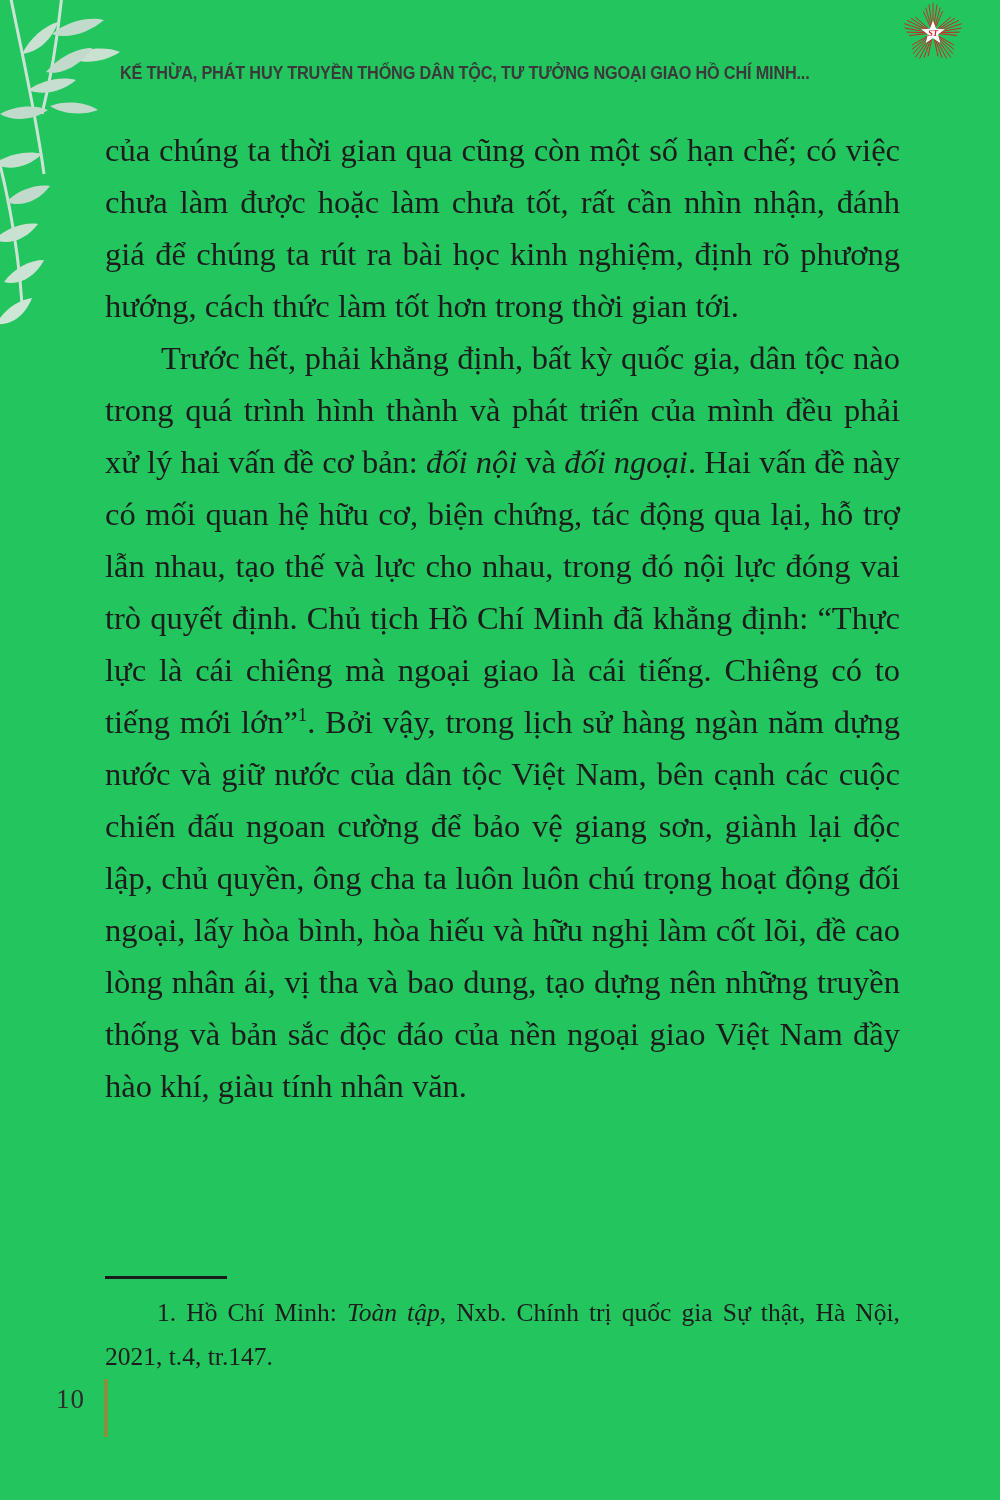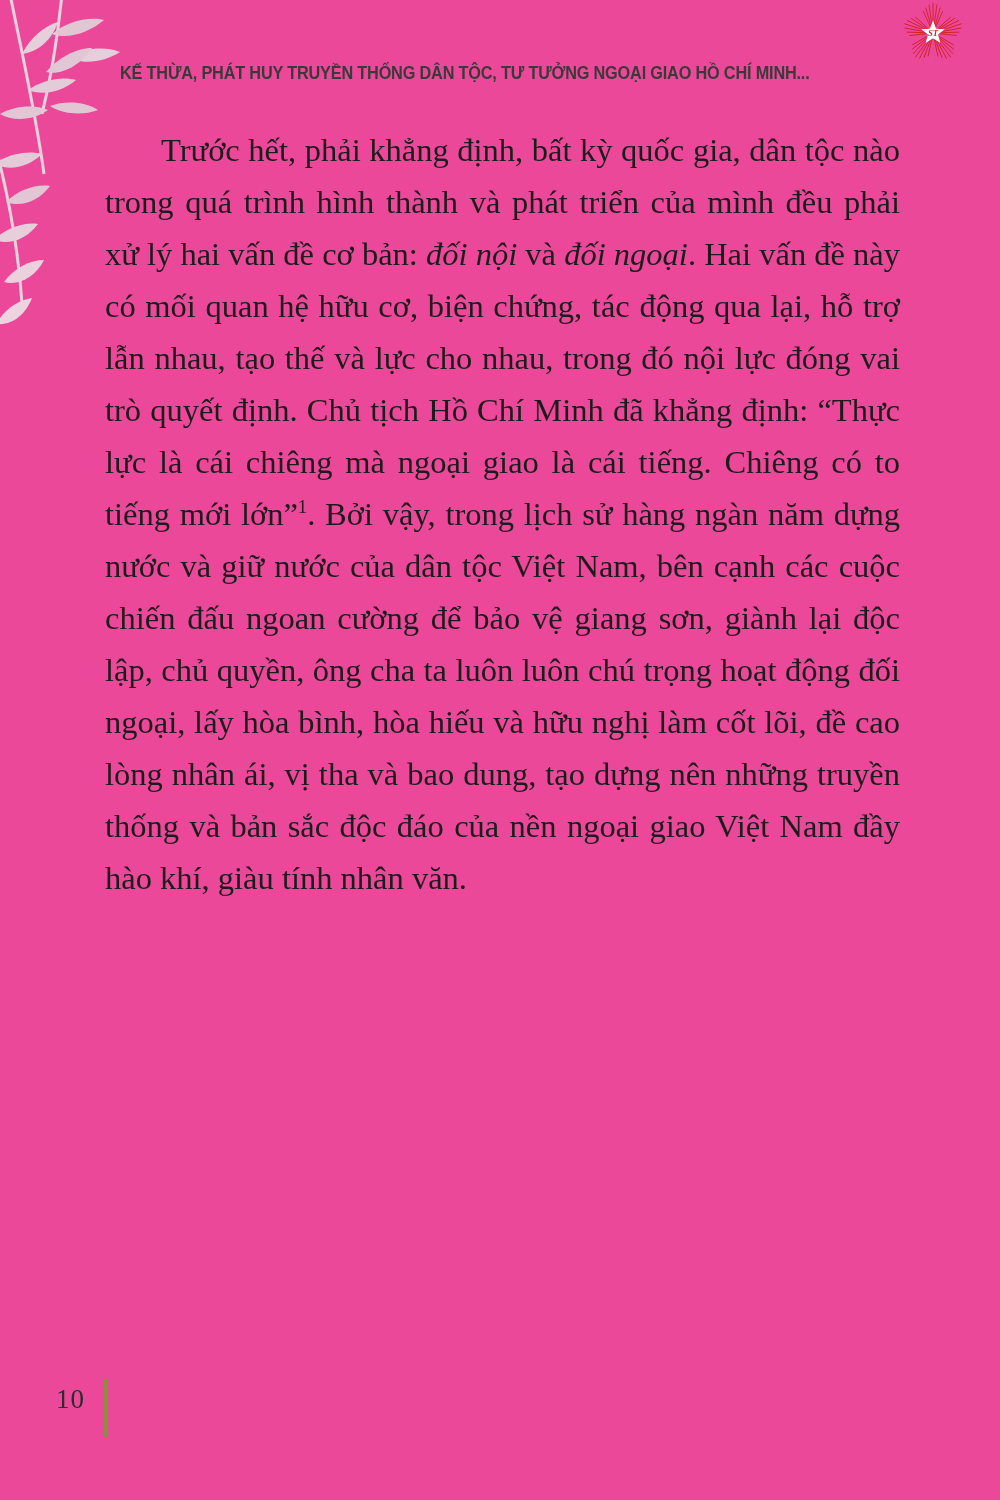--- a/index.html
+++ b/index.html
@@ -1,19 +1,19 @@
 <!DOCTYPE html>
 <html lang="vi"><head>
 <meta charset="utf-8">
 <style>
   html,body{margin:0;padding:0;background:#ffffff;}
   .page{
     position:relative;
     width:1000px;height:1500px;
-    background:#ec4899;
+    background:#22c55e;
     overflow:hidden;
     font-family:"Liberation Serif", serif;
     color:#1c1c1c;
   }
   
   .bamboo{
     position:absolute;left:-8px;top:-6px;width:160px;height:370px;
     opacity:.85;
   }
   
@@ -116,20 +116,27 @@
     <use href="#fan" transform="rotate(144 50 50)"></use>
     <use href="#fan" transform="rotate(216 50 50)"></use>
     <use href="#fan" transform="rotate(288 50 50)"></use>
     <polygon points="50,30 55,43.1 69,43.8 58.1,52.6 61.8,66.2 50,58.5 38.2,66.2 41.9,52.6 31,43.8 45,43.1" fill="#ffffff"></polygon>
     <text x="50" y="55.5" text-anchor="middle" fill="#d01f26" font-family="Liberation Serif, serif" font-style="italic" font-weight="700" font-size="14">ST</text>
   </svg>
 
   <div class="running-head">KẾ THỪA, PHÁT HUY TRUYỀN THỐNG DÂN TỘC, TƯ TƯỞNG NGOẠI GIAO HỒ CHÍ MINH...</div>
 
   <div class="body-text" id="body-text">
+      <p><span>của chúng ta thời gian qua cũng còn một số hạn chế; có việc chưa làm được hoặc làm chưa tốt, rất cần nhìn nhận, đánh giá để chúng ta rút ra bài học kinh nghiệm, định rõ phương hướng, cách thức làm tốt hơn trong thời gian tới.</span></p>
       <p class="indent"><span>Trước hết, phải khẳng định, bất kỳ quốc gia, dân tộc nào trong quá trình hình thành và phát triển của mình đều phải xử lý hai vấn đề cơ bản: </span><span class="it">đối nội</span><span> và </span><span class="it">đối ngoại</span><span>. Hai vấn đề này có mối quan hệ hữu cơ, biện chứng, tác động qua lại, hỗ trợ lẫn nhau, tạo thế và lực cho nhau, trong đó nội lực đóng vai trò quyết định. Chủ tịch Hồ Chí Minh đã khẳng định: “Thực lực là cái chiêng mà ngoại giao là cái tiếng. Chiêng có to tiếng mới lớn”</span><sup>1</sup><span>. Bởi vậy, trong lịch sử hàng ngàn năm dựng nước và giữ nước của dân tộc Việt Nam, bên cạnh các cuộc chiến đấu ngoan cường để bảo vệ giang sơn, giành lại độc lập, chủ quyền, ông cha ta luôn luôn chú trọng hoạt động đối ngoại, lấy hòa bình, hòa hiếu và hữu nghị làm cốt lõi, đề cao lòng nhân ái, vị tha và bao dung, tạo dựng nên những truyền thống và bản sắc độc đáo của nền ngoại giao Việt Nam đầy hào khí, giàu tính nhân văn.</span></p>
     </div>
 
+  <div class="footnote-block">
+    <div class="footnote-rule"></div>
+    <div class="footnote" id="footnote">
+        <p><span>1. Hồ Chí Minh: </span><span class="it">Toàn tập</span><span>, Nxb. Chính trị quốc gia Sự thật, Hà Nội, 2021, t.4, tr.147.</span></p>
+      </div>
+  </div>
 
   <div class="pageno">10</div>
   <div class="pagebar" style="background: rgb(138, 143, 62);"></div>
 
 </div>
 
 </body></html>

